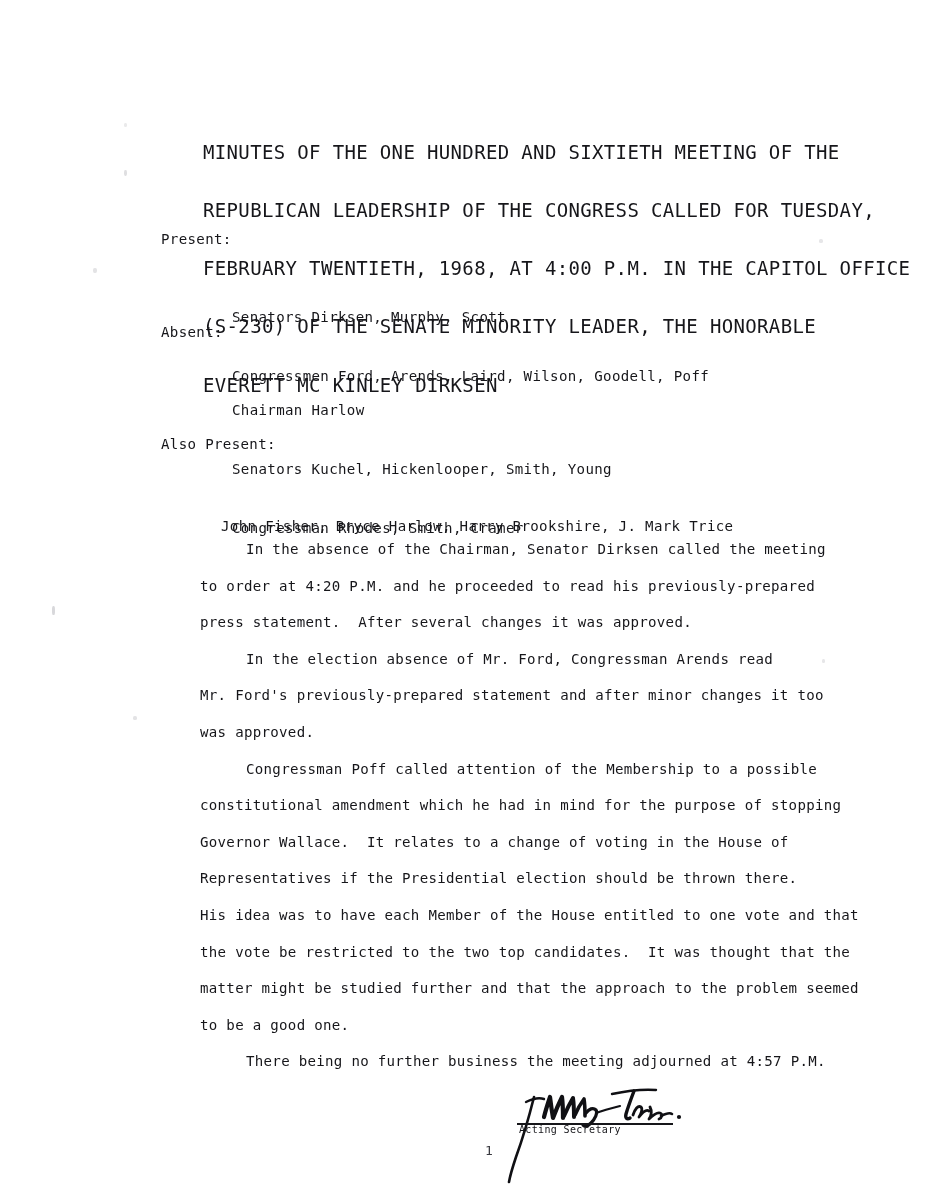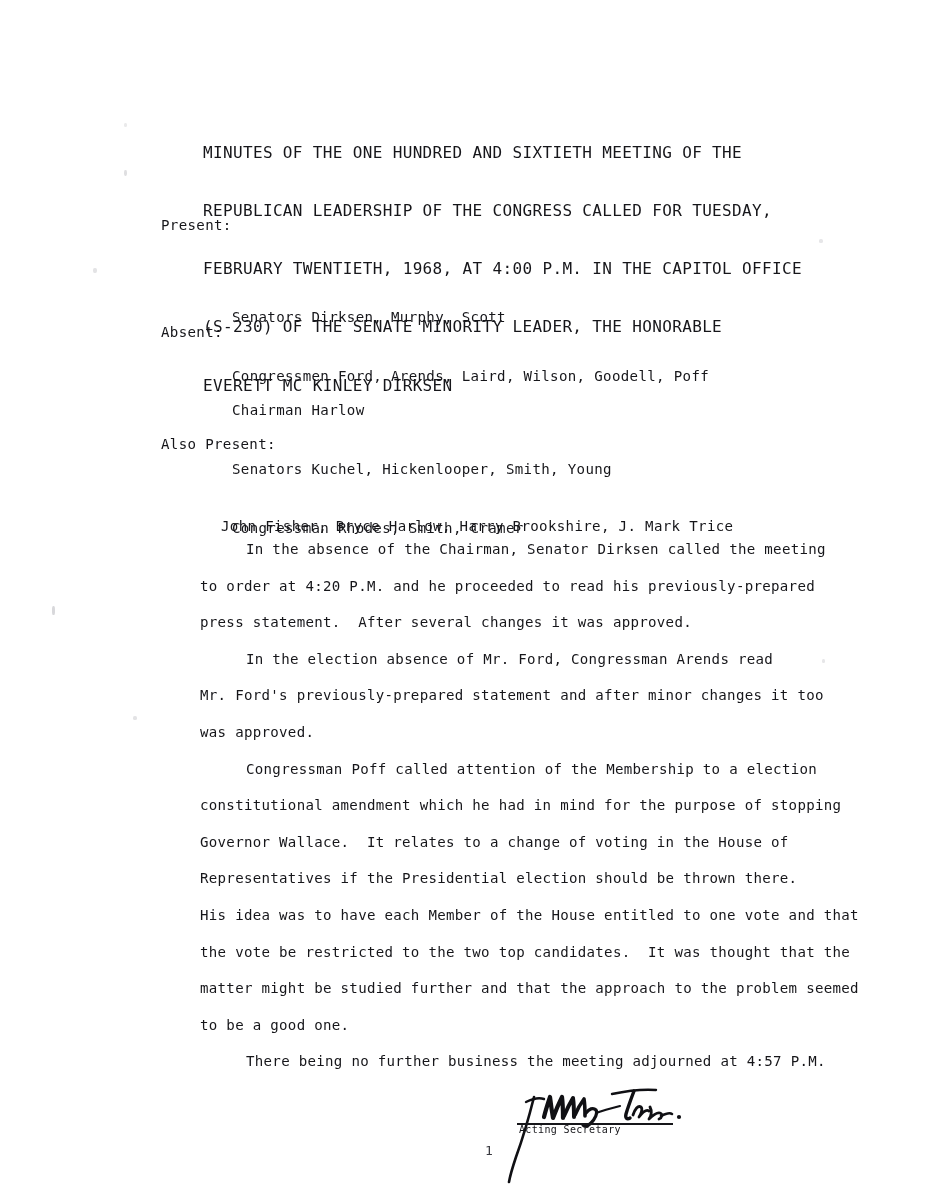--- a/index.html
+++ b/index.html
@@ -16,21 +16,21 @@
     font-family: "DejaVu Sans Mono", "Liberation Mono", monospace;
     color: #16161a;
   }
 
   
   .title-block {
     position: absolute;
     left: 203px;
     top: 104px;
     width: 580px;
-    font-size: 16px;
+    font-size: 19px;
     line-height: 19.4px;
     letter-spacing: 0.35px;
     white-space: pre;
   }
   .title-block .tline { display: block; }
 
   
   .section-label {
     position: absolute;
     left: 161px;
@@ -41,21 +41,21 @@
   .name-list {
     position: absolute;
     left: 232px;
     font-size: 14.1px;
     line-height: 19.6px;
     letter-spacing: 0.35px;
     white-space: pre;
   }
   .name-list .nline { display: block; }
 
-  .label-present     { top: 217px; }
+  .label-present     { top: 231px; }
   .list-present      { top: 269px; }
   .label-absent      { top: 324px; }
   .list-absent       { top: 362px; }
   .label-also        { top: 436px; }
   .list-also         { top: 478px; left: 221px; }
 
   
   .body {
     position: absolute;
     left: 161px;
@@ -170,21 +170,21 @@
       <span class="bline">press statement.  After several changes it was approved.</span>
     </p>
 
     <p class="para">
       <span class="bline indent">In the election absence of Mr. Ford, Congressman Arends read</span>
       <span class="bline">Mr. Ford's previously-prepared statement and after minor changes it too</span>
       <span class="bline">was approved.</span>
     </p>
 
     <p class="para">
-      <span class="bline indent">Congressman Poff called attention of the Membership to a election</span>
+      <span class="bline indent">Congressman Poff called attention of the Membership to a possible</span>
       <span class="bline">constitutional amendment which he had in mind for the purpose of stopping</span>
       <span class="bline">Governor Wallace.  It relates to a change of voting in the House of</span>
       <span class="bline">Representatives if the Presidential election should be thrown there.</span>
       <span class="bline">His idea was to have each Member of the House entitled to one vote and that</span>
       <span class="bline">the vote be restricted to the two top candidates.  It was thought that the</span>
       <span class="bline">matter might be studied further and that the approach to the problem seemed</span>
       <span class="bline">to be a good one.</span>
     </p>
 
     <p class="para">

